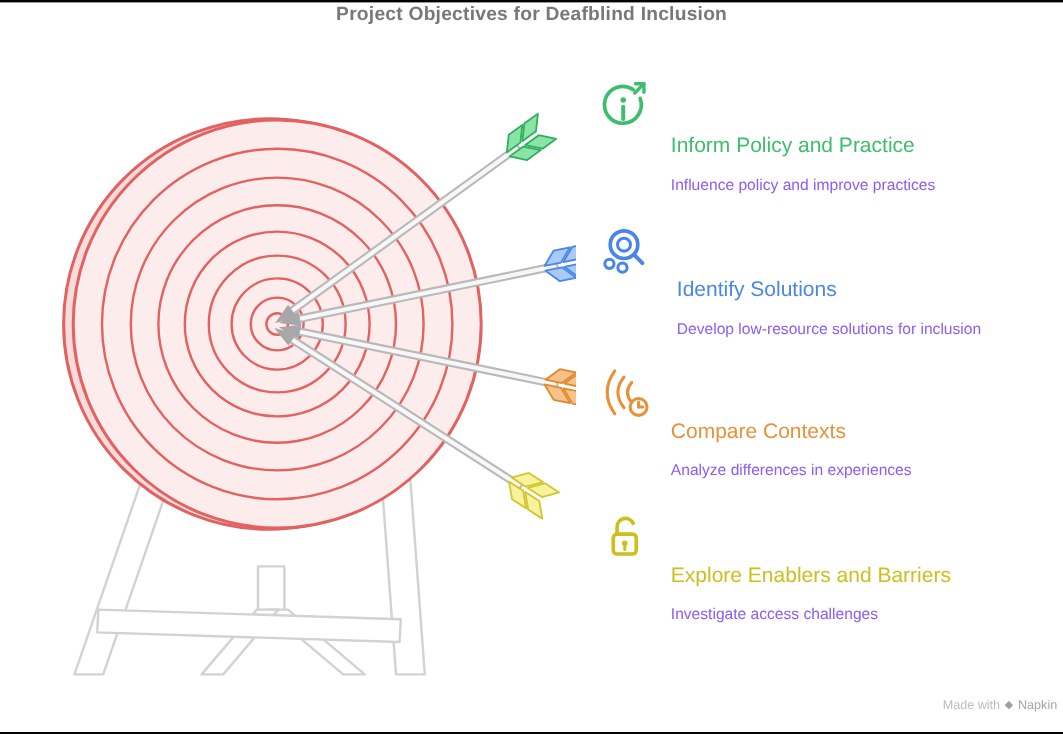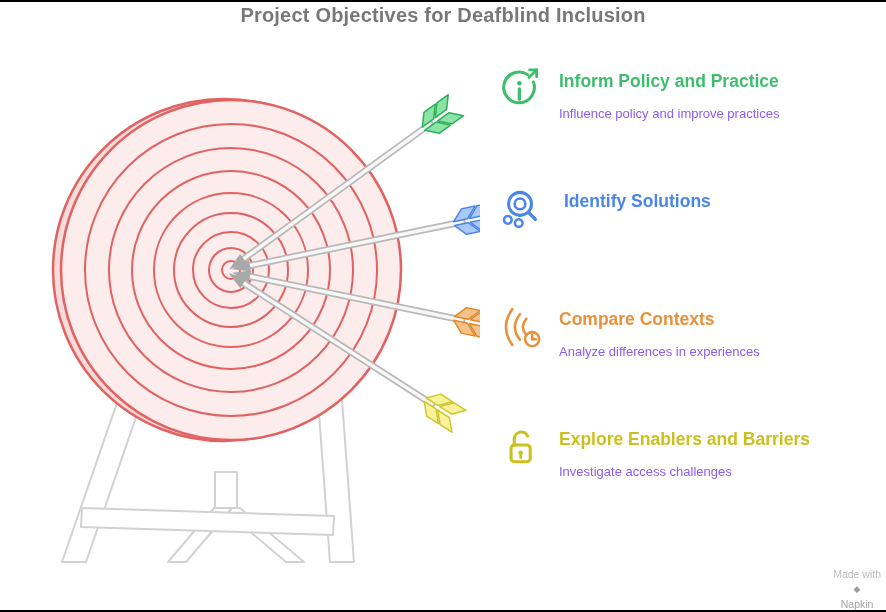--- a/index.html
+++ b/index.html
@@ -3,35 +3,35 @@
 <meta charset="utf-8">
 <style>
   * { margin:0; padding:0; box-sizing:border-box; }
   body { background:#ffffff; font-family:"Liberation Sans", sans-serif; }
   .stage {
     position:relative; width:886px; height:612px; background:#ffffff;
     border-top:2px solid #000; border-bottom:2px solid #000; overflow:hidden;
   }
   .page-title {
     position:absolute; top:2px; left:0; width:100%; text-align:center;
-    font-size:20px; font-weight:bold; color:#787878; letter-spacing:.2px;
+    font-size:16px; font-weight:bold; color:#787878; letter-spacing:.2px;
   }
   .illustration { position:absolute; left:0; top:0; }
   .objective { position:absolute; left:497px; display:flex; gap:16px; width:372px; align-items:flex-start; }
   .obj-icon { width:46px; height:46px; flex:none; }
   .obj-text { padding-top:4px; }
-  .obj-title { font-size:17.5px; font-weight:bold; line-height:22px; }
+  .obj-title { font-size:17.5px; font-weight:normal; line-height:22px;margin-top:40px; }
   .obj-sub { font-size:13px; color:#8b5cf6; margin-top:14px; line-height:16px; }
   .obj-1 { top:64px; }  .obj-1 .obj-title { color:#3DBE6C; }
   .obj-2 { top:184px;gap:21px; } .obj-2 .obj-title { color:#4A86E8; }
   .obj-3 { top:302px; } .obj-3 .obj-title { color:#E8913A; }
   .obj-4 { top:422px; } .obj-4 .obj-title { color:#CDBF1E; }
   .watermark {
-    position:absolute; right:5px; bottom:0; font-size:10.5px; color:#bdbdbd;
-    display:flex; align-items:center; gap:4px;flex-direction:column;
+    position:absolute; right:5px; bottom:16px; font-size:10.5px; color:#bdbdbd;
+    display:flex; align-items:flex-start; gap:4px;
   }
   .watermark .brand { color:#a5a5a5; }
   .watermark .nib { color:#9e9e9e; font-size:9px; }
 </style>
 </head>
 <body>
 
 <div class="stage">
 
   <div class="page-title">Project Objectives for Deafblind Inclusion</div>
@@ -143,20 +143,21 @@
       <svg width="46" height="46" viewBox="0 0 36 36" fill="none">
         <circle cx="18" cy="14" r="9" stroke="#4A86E8" stroke-width="2.4"></circle>
         <circle cx="18" cy="14" r="4.2" stroke="#4A86E8" stroke-width="2"></circle>
         <line x1="25" y1="21" x2="30" y2="26" stroke="#4A86E8" stroke-width="2.6" stroke-linecap="round"></line>
         <circle cx="8.5" cy="26.5" r="3" stroke="#4A86E8" stroke-width="2"></circle>
         <circle cx="17" cy="29" r="3" stroke="#4A86E8" stroke-width="2"></circle>
       </svg>
     </span>
     <div class="obj-text">
       <div class="obj-title">Identify Solutions</div>
+      <div class="obj-sub">Develop low-resource solutions for inclusion</div>
     </div>
   </div>
 
   <div class="objective obj-4">
     <span class="obj-icon">
       <svg width="46" height="46" viewBox="0 0 36 36" fill="none">
         <rect x="11" y="16.5" width="15" height="13" rx="2.5" stroke="#CDBF1E" stroke-width="2.4"></rect>
         <path d="M13.5,16.5 L13.5,12 A5.5,5.5 0 0 1 24,9.5" stroke="#CDBF1E" stroke-width="2.4" stroke-linecap="round"></path>
         <circle cx="18.5" cy="22.5" r="1.8" fill="#CDBF1E"></circle>
         <line x1="18.5" y1="24" x2="18.5" y2="26.5" stroke="#CDBF1E" stroke-width="2" stroke-linecap="round"></line>

